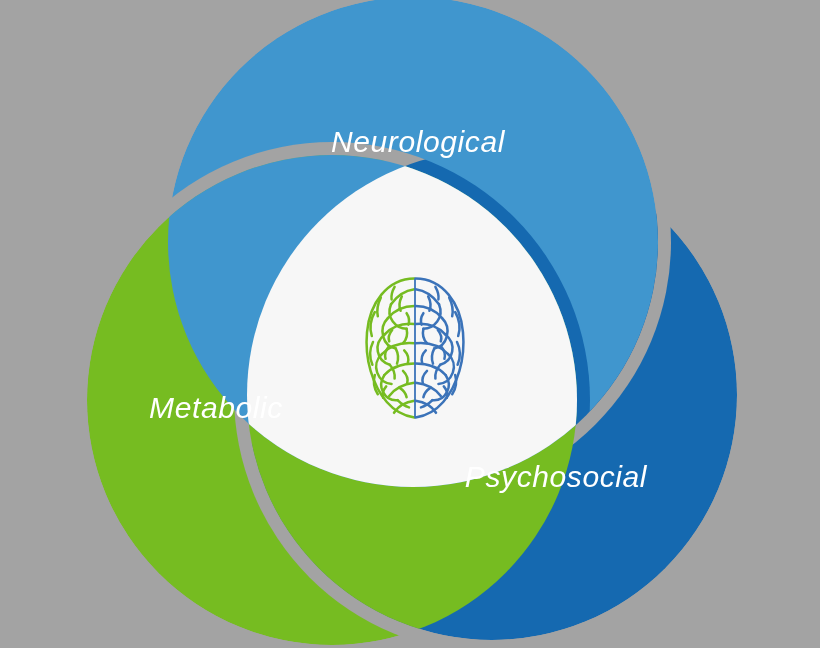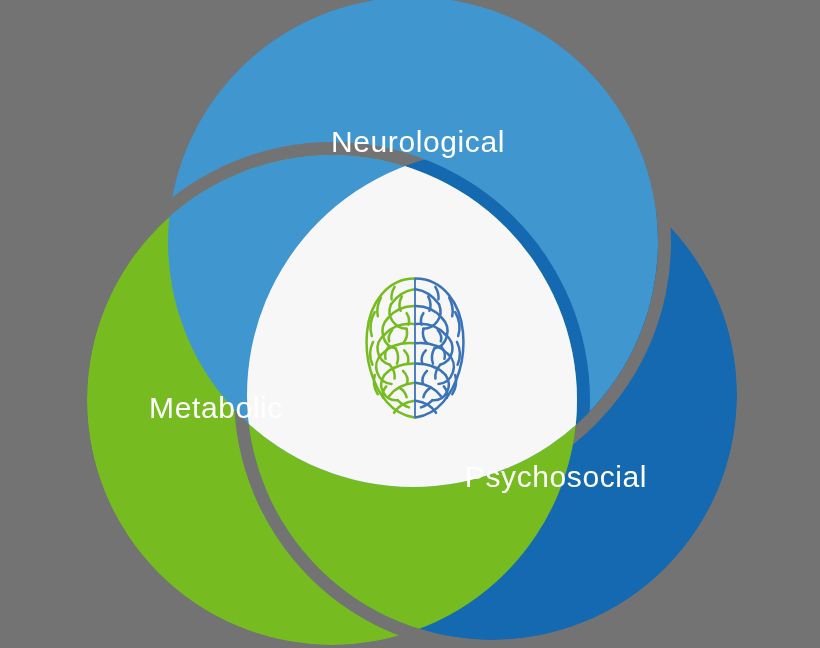--- a/index.html
+++ b/index.html
@@ -31,21 +31,21 @@
     letter-spacing: 0.6px;
     fill: #ffffff;
   }
   .lobe-label.neuro { font-size: 30px; }
   .lobe-label.meta  { font-size: 30px; }
   .lobe-label.psych { font-size: 30px; }
 </style>
 </head>
 <body>
 
-<div id="diagram-root" style="background: #737373;">
+<div id="diagram-root" style="background: #a3a3a3; font-style: italic;">
 
   <svg class="venn" viewBox="0 0 820 648" xmlns="http://www.w3.org/2000/svg">
 
     <defs>
 
       <circle id="c-neuro" cx="413" cy="242" r="245"></circle>
       <circle id="c-meta" cx="332" cy="400" r="245"></circle>
       <circle id="c-psych" cx="492" cy="395" r="245"></circle>
 
       <circle id="c-neuro-gap" cx="413" cy="242" r="258"></circle>

